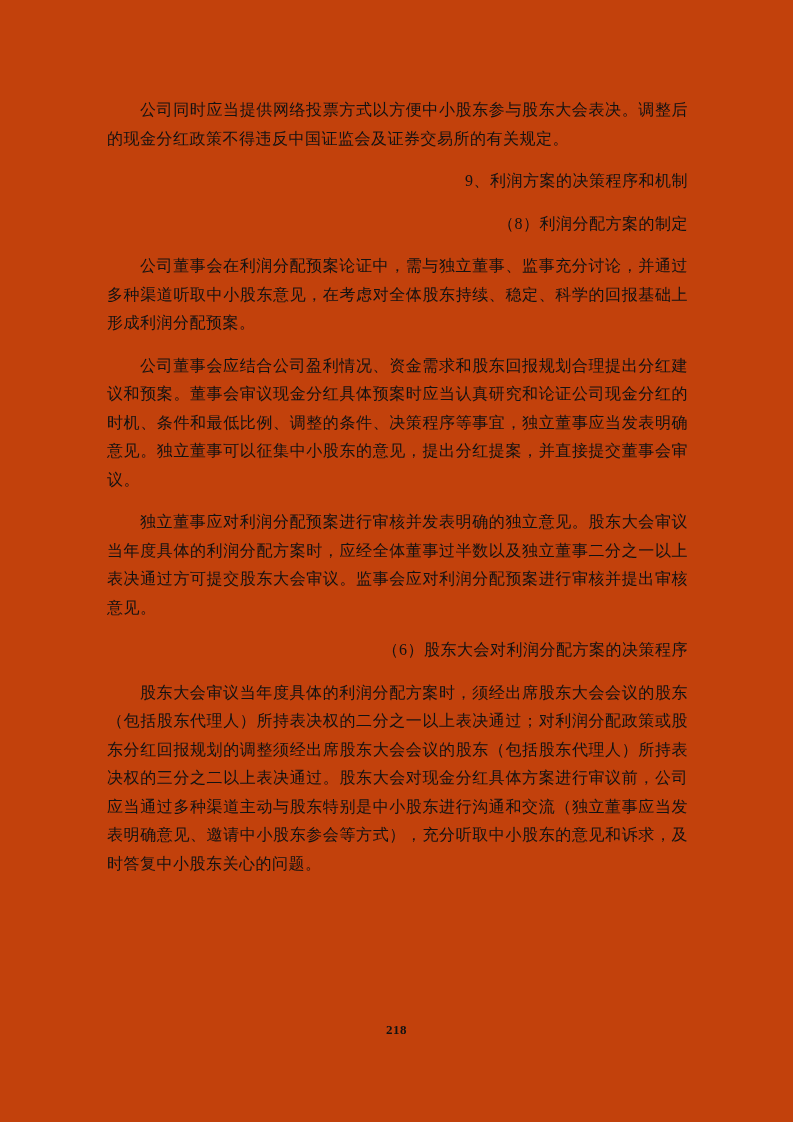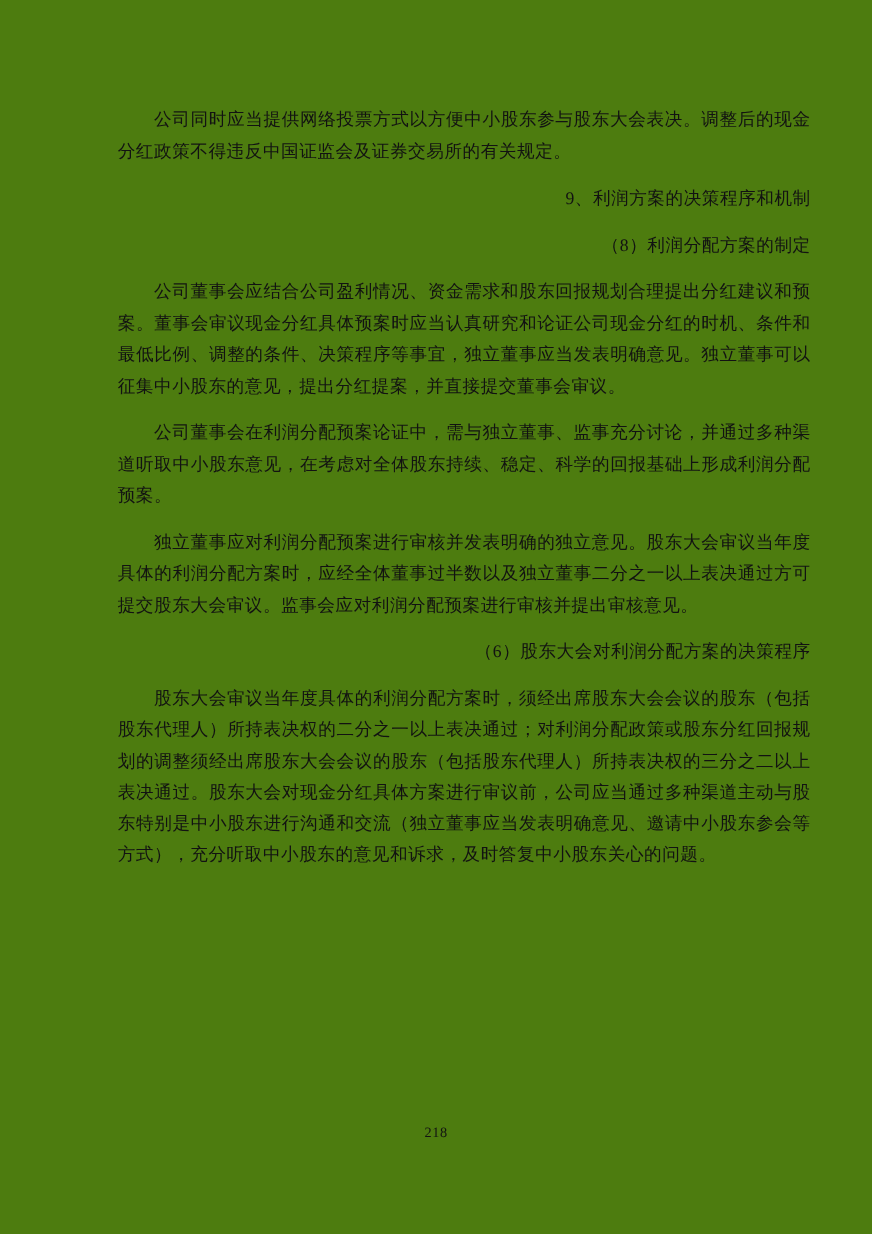--- a/index.html
+++ b/index.html
@@ -5,22 +5,22 @@
   html, body {
     margin: 0;
     padding: 0;
     background: #ffffff;
   }
   .page {
     position: relative;
     width: 793px;
     height: 1122px;
     box-sizing: border-box;
-    background: #4d7c0f;
-    padding: 96px 56px 0 107px;
+    background: #c2410c;
+    padding: 96px 105px 0 107px;
     font-family: "Liberation Serif", "DejaVu Serif", serif;
     color: #121212;
     overflow: hidden;
   }
   .para {
     margin: 0 0 14px 0;
     font-size: 16px;
     line-height: 28.5px;
     letter-spacing: 0.5px;
     text-indent: 33px;
@@ -35,36 +35,37 @@
   .page-number {
     position: absolute;
     top: 1021px;
     left: 0;
     width: 100%;
     text-align: center;
     font-size: 13px;
     line-height: 17px;
     color: #121212;
     letter-spacing: 0.5px;
+    font-weight: bold;
   }
 </style>
 </head>
 <body>
 
 <div class="page">
 
   <p class="para body">公司同时应当提供网络投票方式以方便中小股东参与股东大会表决。调整后的现金分红政策不得违反中国证监会及证券交易所的有关规定。</p>
 
   <p class="para heading">9、利润方案的决策程序和机制</p>
 
   <p class="para heading">（8）利润分配方案的制定</p>
 
+  <p class="para body">公司董事会在利润分配预案论证中，需与独立董事、监事充分讨论，并通过多种渠道听取中小股东意见，在考虑对全体股东持续、稳定、科学的回报基础上形成利润分配预案。</p>
+
   <p class="para body">公司董事会应结合公司盈利情况、资金需求和股东回报规划合理提出分红建议和预案。董事会审议现金分红具体预案时应当认真研究和论证公司现金分红的时机、条件和最低比例、调整的条件、决策程序等事宜，独立董事应当发表明确意见。独立董事可以征集中小股东的意见，提出分红提案，并直接提交董事会审议。</p>
-
-  <p class="para body">公司董事会在利润分配预案论证中，需与独立董事、监事充分讨论，并通过多种渠道听取中小股东意见，在考虑对全体股东持续、稳定、科学的回报基础上形成利润分配预案。</p>
 
 
   <p class="para body">独立董事应对利润分配预案进行审核并发表明确的独立意见。股东大会审议当年度具体的利润分配方案时，应经全体董事过半数以及独立董事二分之一以上表决通过方可提交股东大会审议。监事会应对利润分配预案进行审核并提出审核意见。</p>
 
   <p class="para heading">（6）股东大会对利润分配方案的决策程序</p>
 
   <p class="para body">股东大会审议当年度具体的利润分配方案时，须经出席股东大会会议的股东（包括股东代理人）所持表决权的二分之一以上表决通过；对利润分配政策或股东分红回报规划的调整须经出席股东大会会议的股东（包括股东代理人）所持表决权的三分之二以上表决通过。股东大会对现金分红具体方案进行审议前，公司应当通过多种渠道主动与股东特别是中小股东进行沟通和交流（独立董事应当发表明确意见、邀请中小股东参会等方式），充分听取中小股东的意见和诉求，及时答复中小股东关心的问题。</p>
 
 
   <div class="page-number">218</div>

